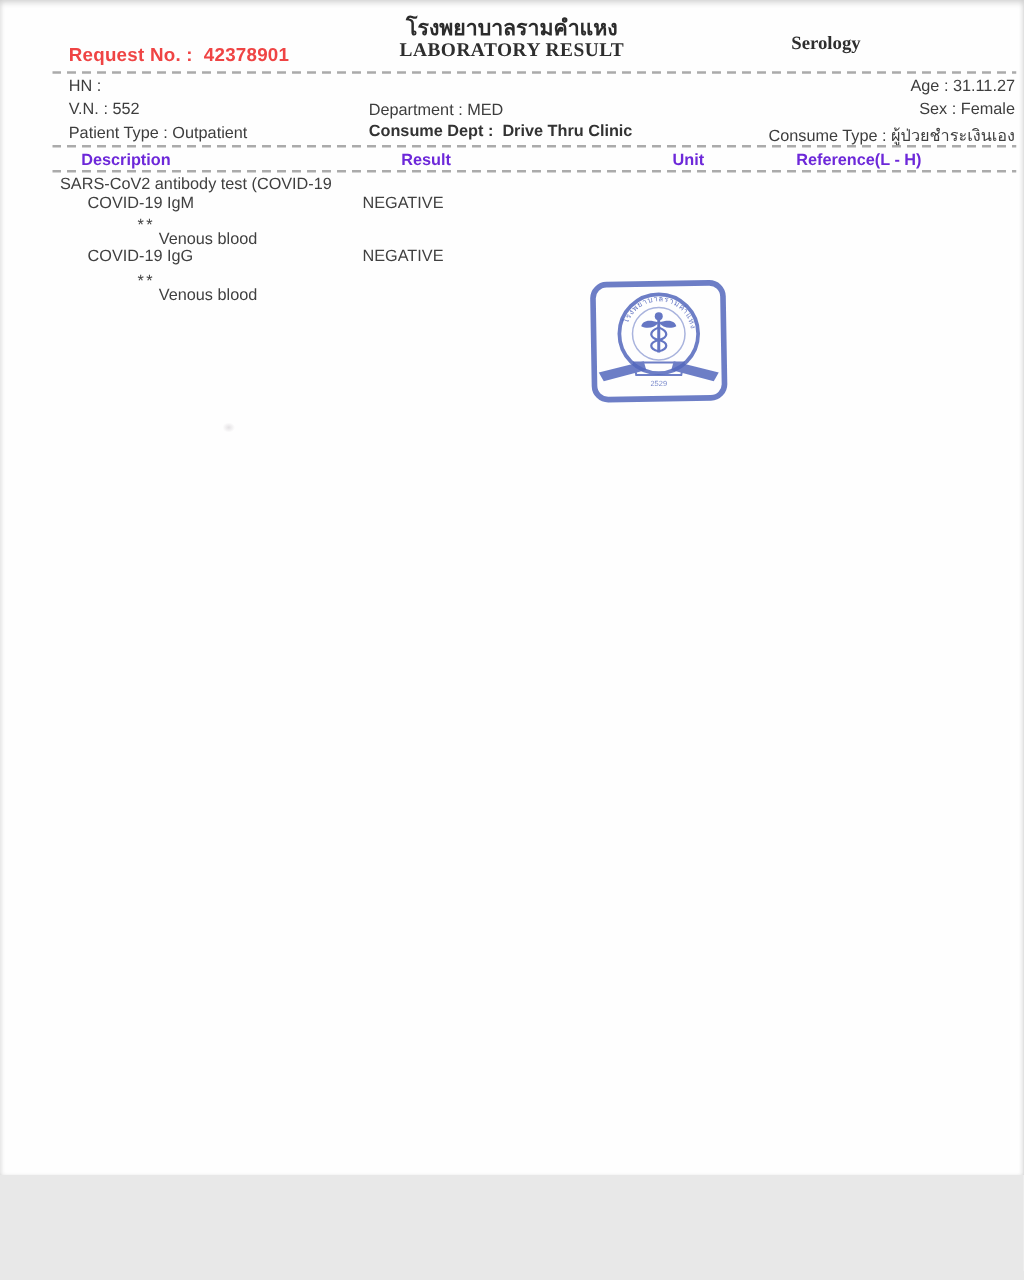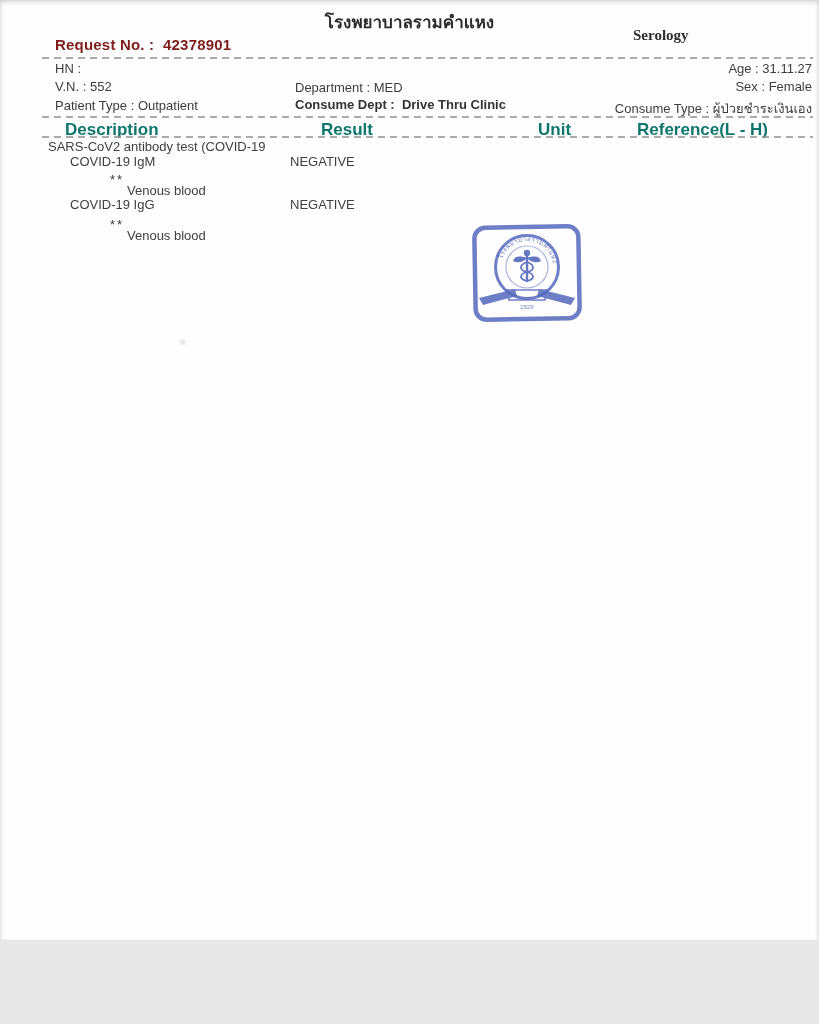--- a/index.html
+++ b/index.html
@@ -24,46 +24,47 @@
     font-weight: bold;
     color: #2e2e2e;
   }
   .thai-title {
     font-weight: bold;
     font-size: 17px;
     color: #2c2c2c;
   }
   .lab-title { font-size: 15.5px; letter-spacing: 0.4px; }
   .section-title { font-size: 15px; }
-  .request-line { font-size: 15px; font-weight: 600; color: #7f1d1d; letter-spacing: 0.2px; }
+  .request-line { font-size: 15px; font-weight: 600; color: #ef4444; letter-spacing: 0.2px; }
   .info { font-size: 13px; color: #3d3d3d; }
   .info b { font-weight: 700; color: #333; }
   .dashed-rule {
     position: absolute;
     left: 42px;
     right: 6px;
     height: 2px;
     background: repeating-linear-gradient(90deg, #8f8f8f 0px, #8f8f8f 7px, transparent 7px, transparent 12px);
     opacity: 0.75;
   }
-  .th { font-size: 17px; font-weight: 600; color: #0f766e; }
+  .th { font-size: 13px; font-weight: 600; color: #6d28d9; }
   .td { font-size: 13px; color: #404040; text-align: center; }
   .stamp-wrap { position: absolute; left: 471px; top: 224px; width: 112px; height: 102px; opacity: 0.88; }
   .faint-mark {
     position: absolute; left: 178px; top: 338px; width: 10px; height: 8px;
     background: radial-gradient(ellipse, rgba(150,140,150,0.25), transparent 70%);
   }
 </style>
 </head>
 <body>
 
 <div class="page">
 
   <div class="abs thai-title" style="top:8px; left:0; width:819px; text-align:center;">โรงพยาบาลรามคำแหง</div>
 
+  <div class="abs serif-bold lab-title" style="top:32px; left:0; width:819px; text-align:center;">LABORATORY RESULT</div>
 
   <div class="abs serif-bold section-title" style="top:27px; left:633px;">Serology</div>
 
   <div class="abs request-line" style="top:36px; left:55px;">
     <span>Request No. :</span>&nbsp;&nbsp;<span>42378901</span>
   </div>
 
   <div class="dashed-rule" style="top:57px;"></div>
 
   <div class="abs info" style="top:61px; left:55px;">

